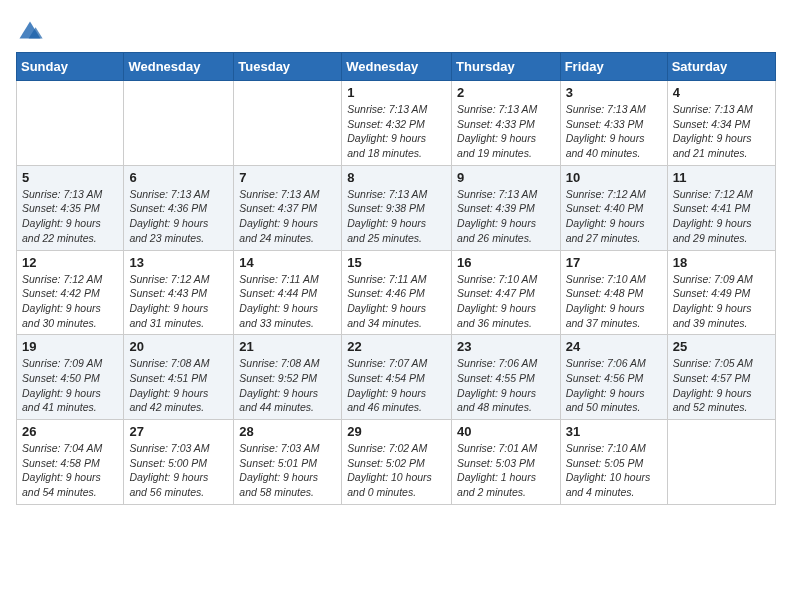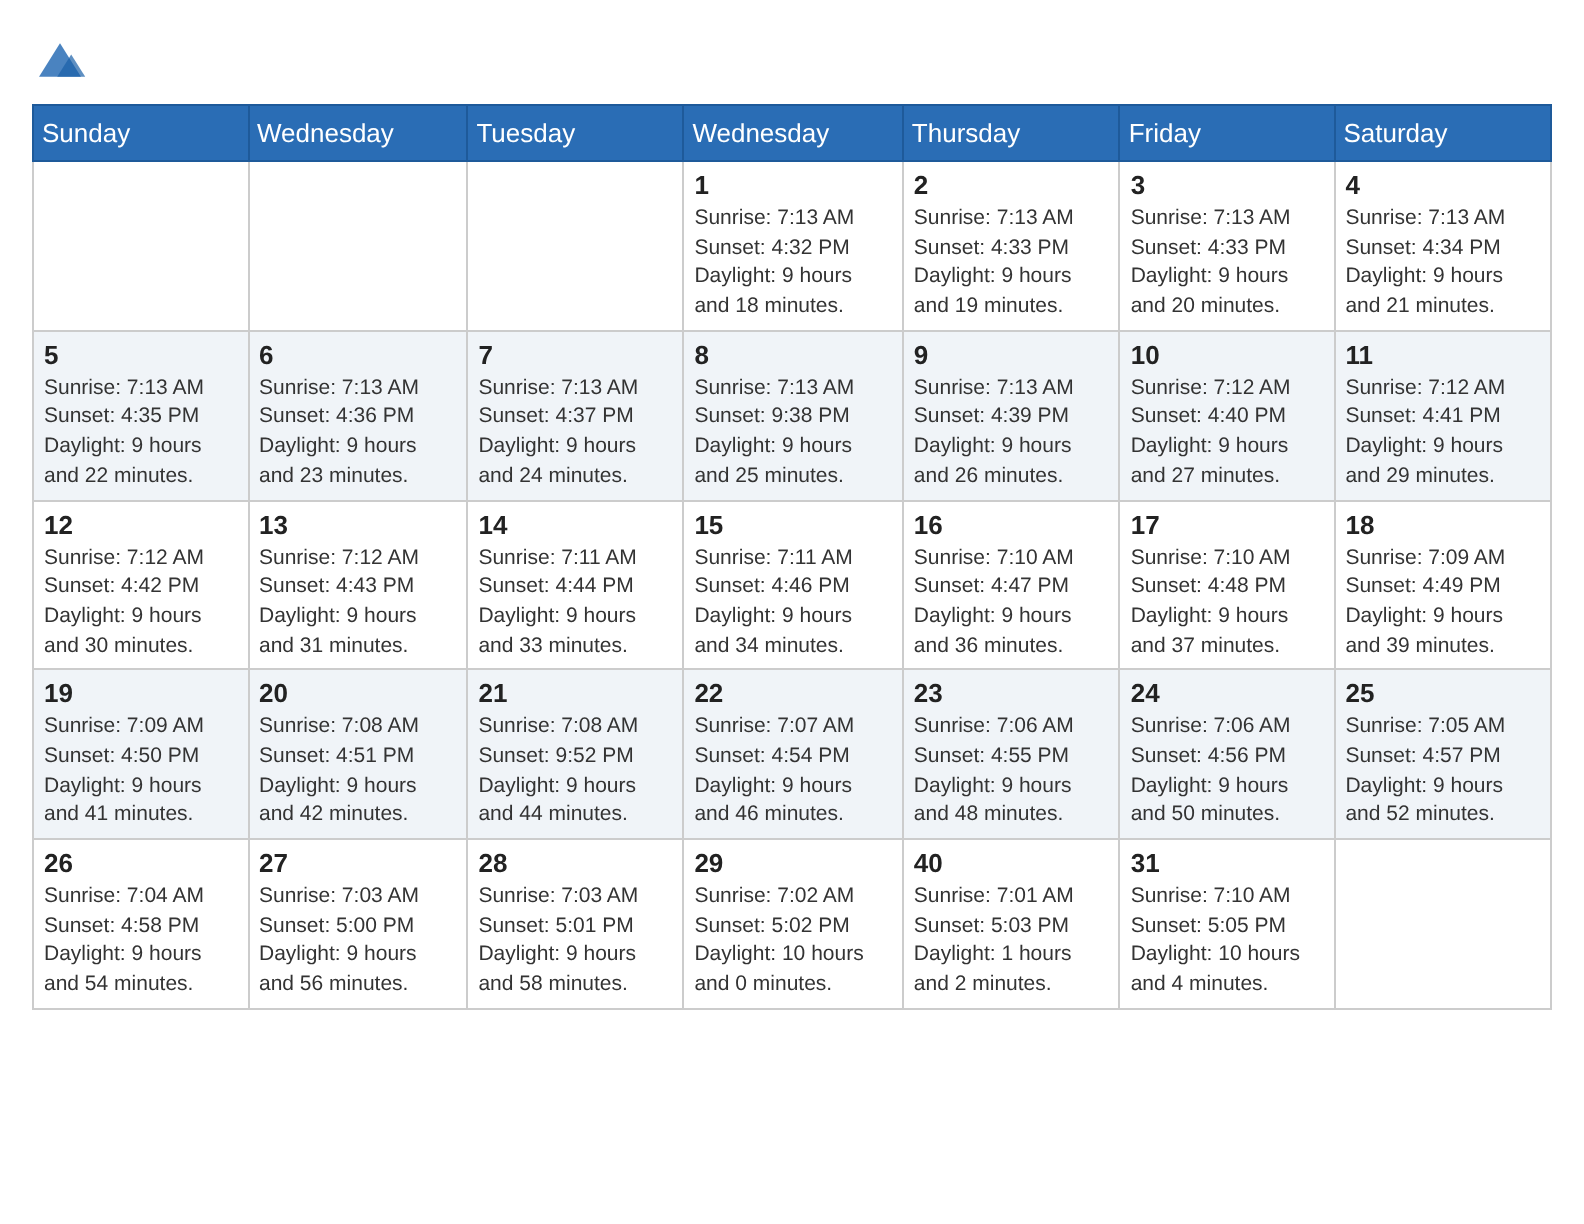--- a/index.html
+++ b/index.html
@@ -61,21 +61,21 @@
     }
     .calendar {
       width: 100%;
       border-collapse: collapse;
       border: 1px solid #ccc;
     }
     .calendar th {
       background: #2a6db5;
       color: #fff;
       font-size: 13px;
-      font-weight: normal;
+      font-weight: bold;
       padding: 6px 4px;
       text-align: left;
       border: 1px solid #1e5a9a;
     }
     .calendar td {
       vertical-align: top;
       border: 1px solid #ccc;
       padding: 4px 5px;
       width: 113px;
       min-height: 80px;
@@ -87,20 +87,21 @@
     .day-num {
       font-size: 13px;
       font-weight: bold;
       color: #222;
       margin-bottom: 2px;
     }
     .day-info {
       font-size: 10.5px;
       color: #333;
       line-height: 1.4;
+      font-style: italic;
     }
     .empty-cell {
       background: #fff !important;
     }
     .calendar tr:nth-child(even) td.empty-cell {
       background: #f0f4f8 !important;
     }
   </style>
 </head>
 <body>
@@ -154,21 +155,21 @@
               <div>Sunrise: 7:13 AM</div>
               <div>Sunset: 4:33 PM</div>
               <div>Daylight: 9 hours and 19 minutes.</div>
             </div>
           </td>
           <td>
             <div class="day-num">3</div>
             <div class="day-info">
               <div>Sunrise: 7:13 AM</div>
               <div>Sunset: 4:33 PM</div>
-              <div>Daylight: 9 hours and 20 minutes.</div>
+              <div>Daylight: 9 hours and 40 minutes.</div>
             </div>
           </td>
           <td>
             <div class="day-num">4</div>
             <div class="day-info">
               <div>Sunrise: 7:13 AM</div>
               <div>Sunset: 4:34 PM</div>
               <div>Daylight: 9 hours and 21 minutes.</div>
             </div>
           </td>

